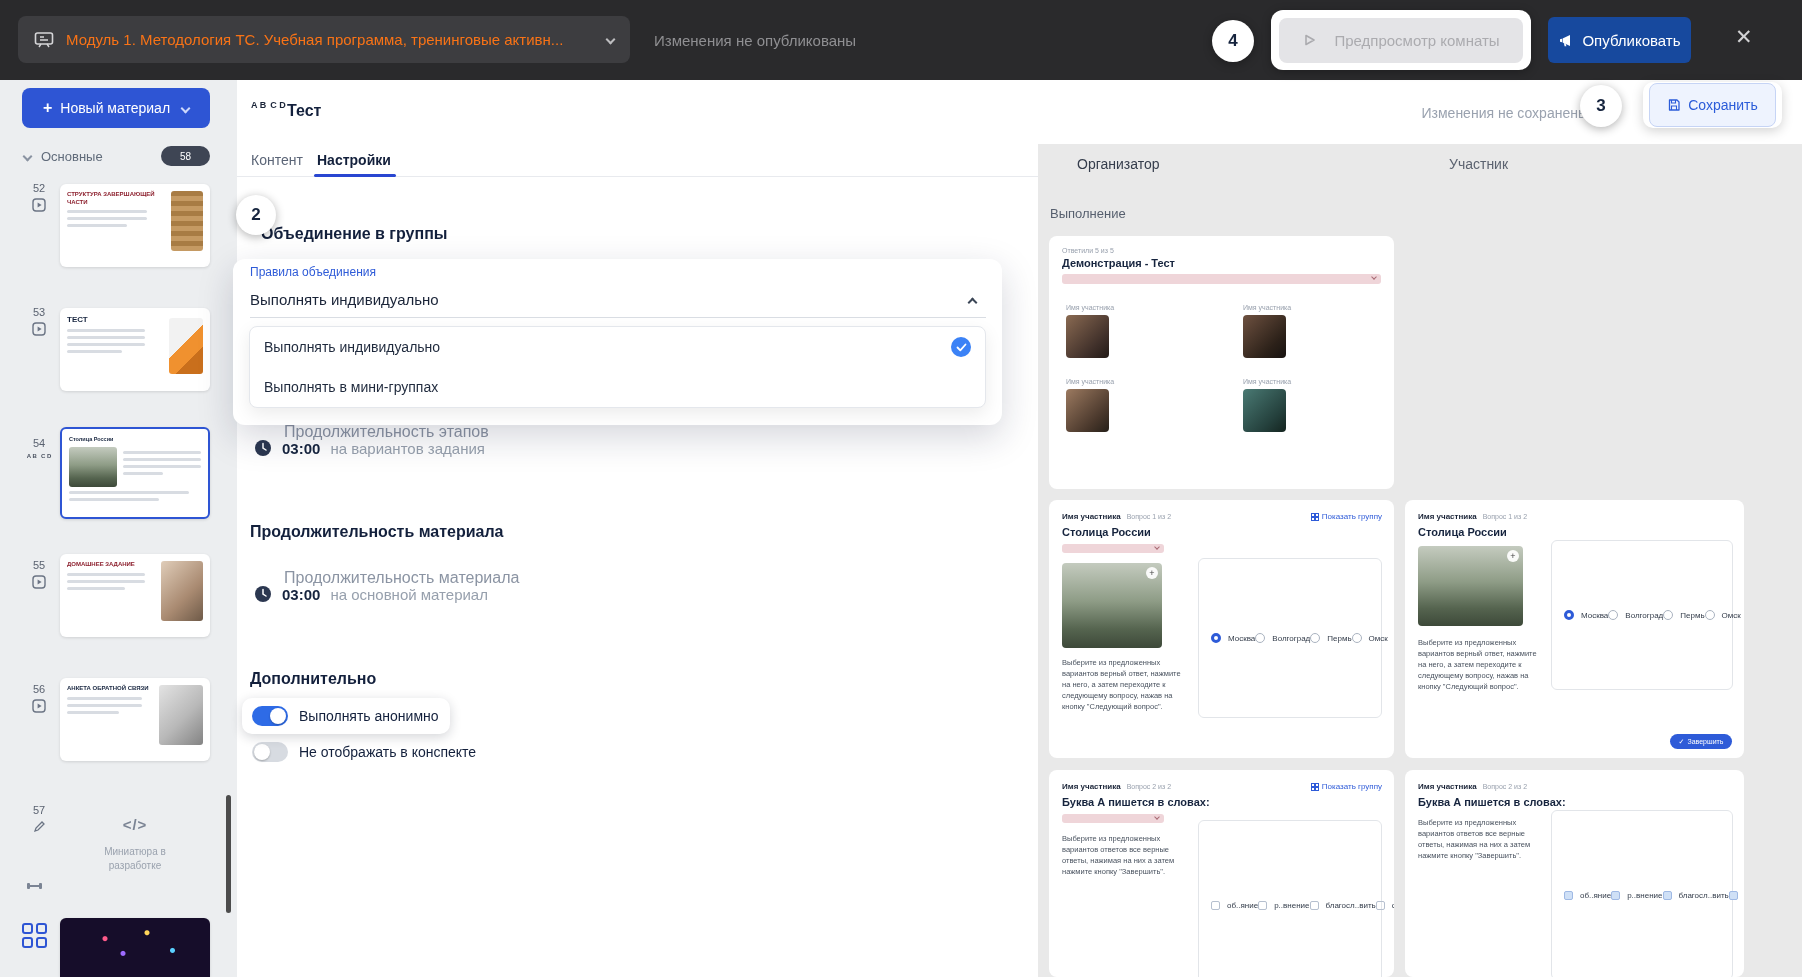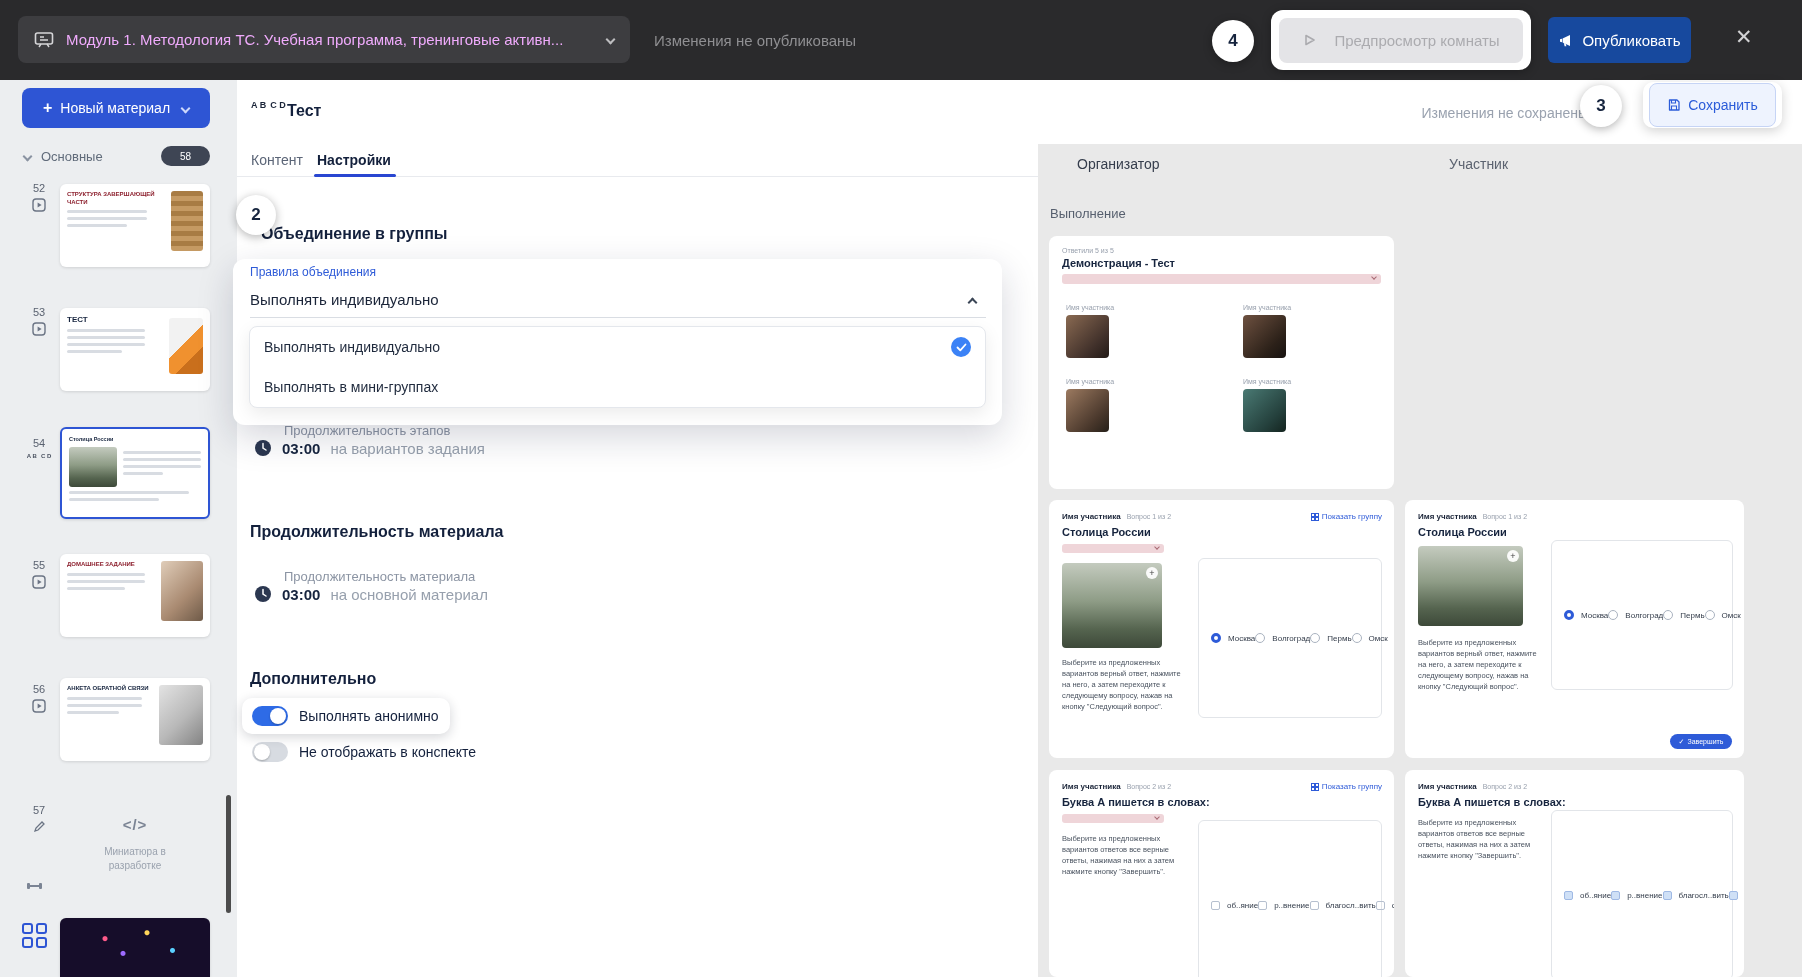--- a/index.html
+++ b/index.html
@@ -4,21 +4,21 @@
 <style>
   *{box-sizing:border-box;margin:0;padding:0}
   html,body{background:#262626}
   body{font-family:"Liberation Sans","DejaVu Sans",sans-serif;color:#16243e}
   #stage{position:relative;width:1802px;height:977px;background:#2e2e2e;overflow:hidden}
   .abs{position:absolute}
   .chv{display:inline-block;width:7px;height:7px;border-right:2px solid currentColor;border-bottom:2px solid currentColor;transform:rotate(45deg)}
   .chv.up{transform:rotate(-135deg)}
   
   .topbar{position:absolute;left:0;top:0;width:1802px;height:80px;background:#2a2a2c}
-  .module-btn{position:absolute;left:18px;top:16px;width:612px;height:47px;background:#3d3d40;border-radius:8px;display:flex;align-items:center;gap:12px;padding:16px 16px;color:#f0abfc;font-size:15px;cursor:pointer}
+  .module-btn{position:absolute;left:18px;top:16px;width:612px;height:47px;background:#3d3d40;border-radius:8px;display:flex;align-items:center;gap:12px;padding:16px 16px;color:#f97316;font-size:15px;cursor:pointer}
   .module-title{flex:1;white-space:nowrap;overflow:hidden}
   .unpub{position:absolute;left:654px;top:32px;font-size:15px;color:#8f8f92}
   .tut-circle{border-radius:50%;background:#fff;display:flex;align-items:center;justify-content:center;font-size:17px;font-weight:700;color:#16243e;box-shadow:0 2px 10px rgba(0,0,0,.3);z-index:60}
   .tut-pill{background:#fff;box-shadow:0 2px 10px rgba(0,0,0,.28);z-index:55;display:flex;align-items:center;justify-content:center}
   .preview-btn{width:244px;height:45px;background:#e4e4e7;border:none;border-radius:8px;color:#ababaf;font-size:15px;display:flex;align-items:center;justify-content:center;gap:18px}
   .publish-btn{position:absolute;left:1548px;top:17px;width:143px;height:46px;background:#17499e;border:none;border-radius:6px;color:#fff;font-size:15px;display:flex;align-items:center;justify-content:center;gap:8px;cursor:pointer}
   .close-x{position:absolute;left:1735px;top:25px;font-size:21px;color:#d2d2d4;cursor:pointer}
   
   .sidebar{position:absolute;left:0;top:80px;width:237px;height:897px;background:#eceef0}
   .new-btn{position:absolute;left:22px;top:8px;width:188px;height:40px;background:#2e55d4;border:none;border-radius:8px;color:#fff;font-size:14px;display:flex;align-items:center;justify-content:center;gap:8px;cursor:pointer}
@@ -51,21 +51,21 @@
   .save-btn{width:127px;height:44px;background:#eef3fe;border:1px solid #c6d4f5;border-radius:8px;color:#2b5cd9;font-size:14px;display:flex;align-items:center;justify-content:center;gap:7px;cursor:pointer}
   
   .ed-tabs{position:absolute;left:237px;top:144px;width:801px;height:33px;background:#fff;border-bottom:1px solid #e8eaee}
   .tab{position:absolute;top:8px;font-size:14px;cursor:pointer}
   .tab.inactive{color:#5b6577}
   .tab.active{color:#13203c;font-weight:600}
   .tab-underline{position:absolute;left:77px;bottom:-1px;width:82px;height:3px;background:#2946d1;border-radius:2px}
   
   .settings{position:absolute;left:237px;top:177px;width:801px;height:800px;background:#fff}
   .h16{font-size:16px;font-weight:700;color:#13203c}
-  .lbl-gray{font-size:13px;color:#8b94a3}
+  .lbl-gray{font-size:16px;color:#8b94a3}
   .dur-row{display:flex;align-items:center;gap:10px;font-size:15px}
   .dur-time{font-weight:700;color:#16243e}
   .dur-suf{color:#97a0ad}
   .tgl{width:36px;height:20px;border-radius:10px;position:relative;flex:0 0 auto;cursor:pointer}
   .tgl .knob{position:absolute;top:2px;width:16px;height:16px;border-radius:50%;background:#fff;box-shadow:0 1px 2px rgba(0,0,0,.25)}
   .tgl.on{background:#2e6be6}.tgl.on .knob{right:2px}
   .tgl.off{background:#d7dbe1}.tgl.off .knob{left:2px}
   .tglrow{display:flex;align-items:center;gap:11px;font-size:14px;color:#13203c}
   .anon-hl{position:absolute;left:5px;top:521px;width:208px;height:36px;background:#fff;border-radius:10px;box-shadow:0 3px 12px rgba(16,24,40,.18);display:flex;align-items:center;padding:0 10px;z-index:5}
   

